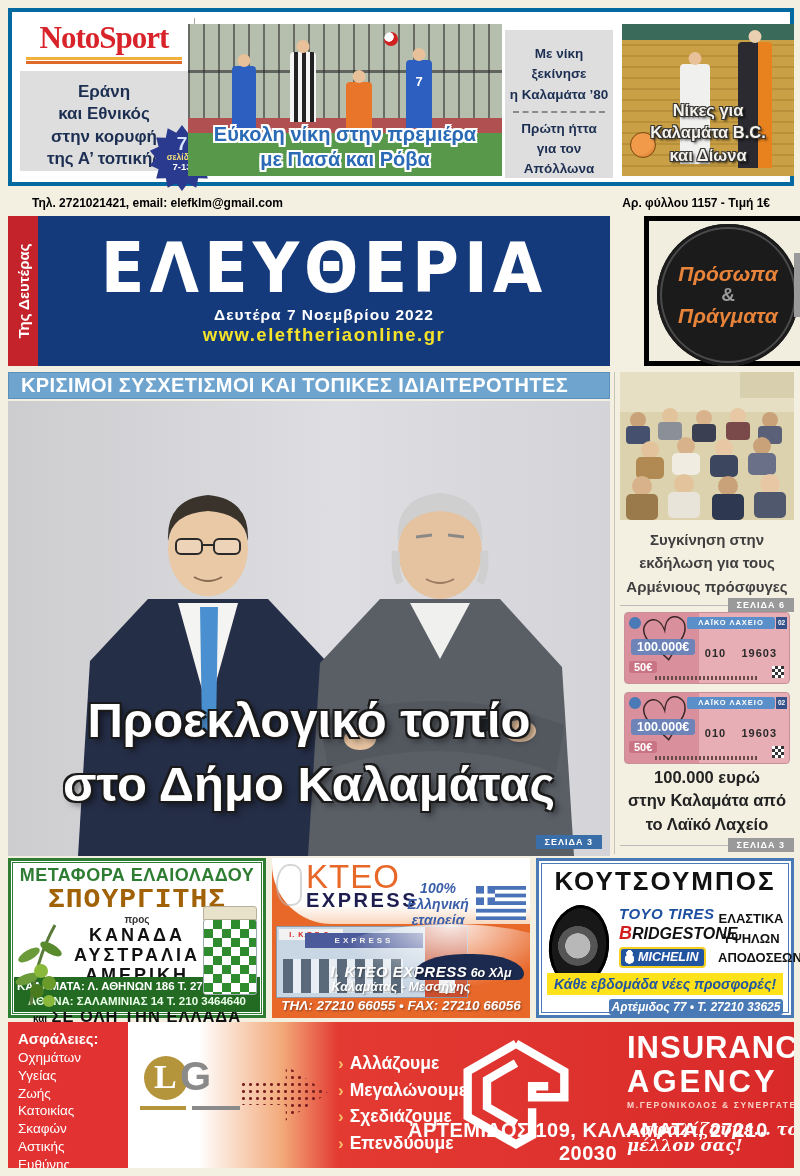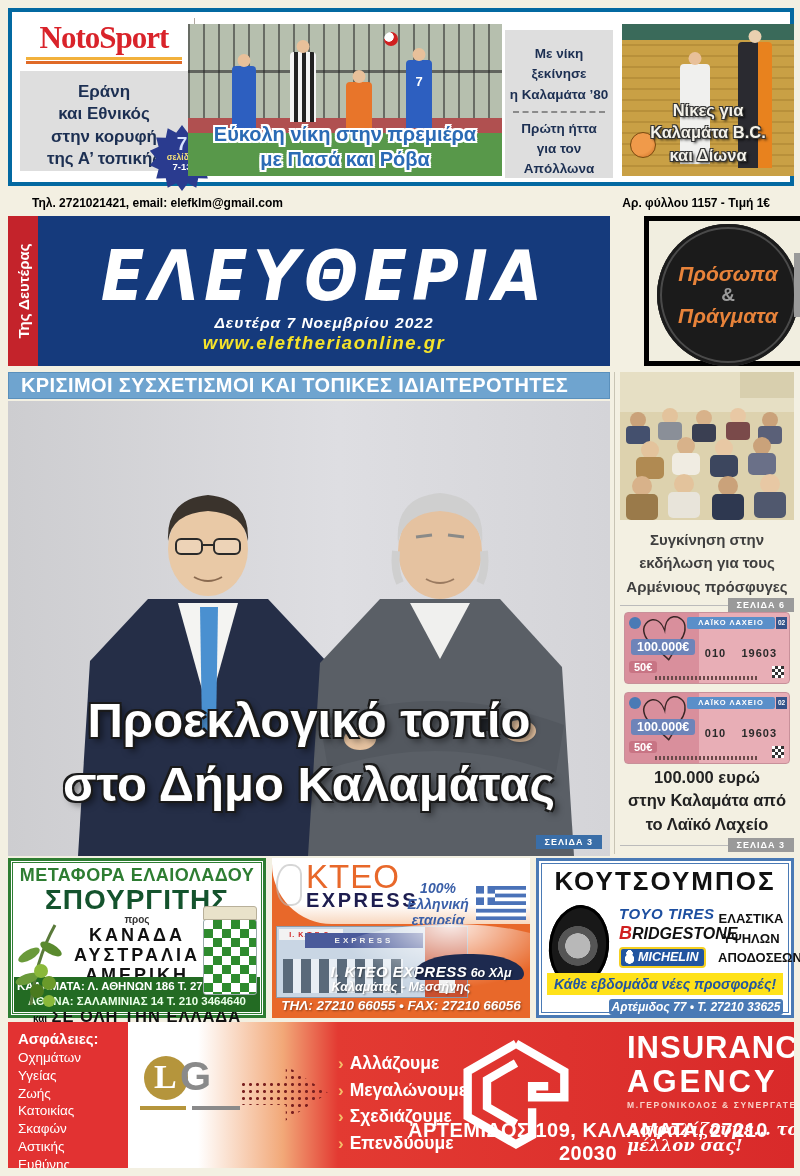--- a/index.html
+++ b/index.html
@@ -42,21 +42,21 @@
   .bb-ball{position:absolute;left:8px;bottom:18px;width:26px;height:26px;border-radius:50%;background:radial-gradient(circle at 35% 30%,#f09a4a 0 60%,#c86a20);border:1px solid #7a4a10;}
   .basket-cap{position:absolute;left:0;bottom:10px;width:100%;text-align:center;color:#f4f2ea;font-weight:800;font-size:16.5px;line-height:1.35;
     text-shadow:1px 1px 0 #333,-1px 1px 0 #333,1px -1px 0 #333,-1px -1px 0 #333,2px 2px 3px #000;}
   
   .contact-row{left:8px;top:193px;width:786px;height:20px;display:flex;justify-content:space-between;align-items:center;padding:0 24px;
     color:#000000;font-weight:700;font-size:12px;}
   
   .masthead{left:8px;top:216px;width:602px;height:150px;display:flex;}
   .edition{width:30px;height:150px;background:#c4232b;position:relative;flex:none;}
   .edition span{position:absolute;left:50%;top:50%;transform:translate(-50%,-50%) rotate(-90deg);white-space:nowrap;color:#fff;font-weight:800;font-size:15px;}
-  .mast-blue{flex:1;background:#153a7c;display:flex;flex-direction:column;align-items:center;justify-content:flex-start;padding-top:20px;font-style:italic;}
+  .mast-blue{flex:1;background:#153a7c;display:flex;flex-direction:column;align-items:center;justify-content:flex-start;padding-top:12px;}
   .mast-title{color:#fff;font-family:"DejaVu Sans",sans-serif;font-weight:800;font-size:64px;letter-spacing:5px;line-height:1.28;transform:scaleY(1.08);}
   .mast-date{color:#fff;font-weight:800;font-size:15.5px;letter-spacing:1px;margin-top:-4px;}
   .mast-url{color:#f5e32a;font-weight:800;font-size:18.5px;letter-spacing:1.5px;}
   
   .prosopa-box{left:644px;top:216px;width:174px;height:150px;background:#f1eee0;border:5px solid #000000;}
   .pr-circle{position:absolute;left:8px;top:3px;width:142px;height:142px;border-radius:50%;background:#1b1b1b;
     box-shadow:inset 0 0 0 3px #1b1b1b,inset 0 0 0 5px #4a4a4a;display:flex;flex-direction:column;align-items:center;justify-content:center;line-height:1.05;}
   .pr-w{color:#e8833a;font-weight:800;font-size:21px;font-style:italic;}
   .pr-amp{color:#9a9a9a;font-weight:800;font-size:19px;}
   .page-tab{position:absolute;right:2px;top:32px;width:17px;height:64px;background:#9a9a9a;color:#fff;font-weight:700;font-size:8.5px;
@@ -84,21 +84,21 @@
   .tk-amount{position:absolute;left:6px;top:26px;background:rgba(90,130,190,.85);color:#fff;font-weight:800;font-size:12.5px;padding:1px 6px;border-radius:3px;}
   .tk-price{position:absolute;left:4px;top:48px;background:#c87484;color:#fff;font-weight:800;font-size:11px;padding:0 5px;border-radius:3px;}
   .tk-num{position:absolute;right:12px;top:34px;font-family:"DejaVu Sans Mono",monospace;font-weight:700;font-size:11px;color:#2a2a2a;letter-spacing:1px;}
   .tk-circ{position:absolute;left:4px;top:4px;width:12px;height:12px;border-radius:50%;background:#4a7ab5;}
   .tk-qr{position:absolute;right:5px;bottom:5px;width:12px;height:12px;background:conic-gradient(#333 25%,#fff 0 50%,#333 0 75%,#fff 0);background-size:6px 6px;}
   .tk-bar{position:absolute;left:30px;right:30px;bottom:3px;height:4px;background:repeating-linear-gradient(90deg,#6a4a4a 0 2px,transparent 2px 4px);}
   .lot-text{left:612px;top:766px;width:190px;text-align:center;color:#222;font-weight:800;font-size:16.5px;line-height:1.42;}
   
   .ad-green{left:8px;top:858px;width:258px;height:160px;background:#fff;border:3px solid #2e7d32;box-shadow:inset 0 0 0 1px #fff,inset 0 0 0 2px #2e7d32;text-align:center;}
   .ag-l1{color:#2e7d32;font-weight:800;font-size:18px;letter-spacing:.5px;margin-top:4px;}
-  .ag-brand{color:#14532d;font-weight:800;font-size:28px;letter-spacing:1px;line-height:1;}
+  .ag-brand{color:#a16207;font-weight:800;font-size:28px;letter-spacing:1px;line-height:1;font-family:Liberation Mono, monospace;}
   .ag-pros{color:#333;font-weight:700;font-size:10px;}
   .ag-dest{color:#111;font-weight:800;font-size:18px;letter-spacing:3px;line-height:1.12;}
   .ag-last{margin-top:1px;font-weight:800;color:#111;}
   .ag-kai{font-size:10px;font-weight:700;}
   .ag-gr{font-size:16.5px;letter-spacing:1px;}
   .ag-addr{position:absolute;left:3px;right:3px;bottom:3px;background:#236b23;color:#fff;font-weight:800;font-size:11.5px;line-height:1.35;padding:2px 0;}
   .ag-addr .a2{color:#eaffe8;}
   .olive{position:absolute;left:4px;top:60px;}
   .canister{position:absolute;right:6px;top:58px;width:54px;height:76px;border:1px solid #9aa;border-radius:3px;
     background-image:linear-gradient(45deg,#2e8b2e 25%,transparent 25%,transparent 75%,#2e8b2e 75%),linear-gradient(45deg,#2e8b2e 25%,#fff 25%,#fff 75%,#2e8b2e 75%);

